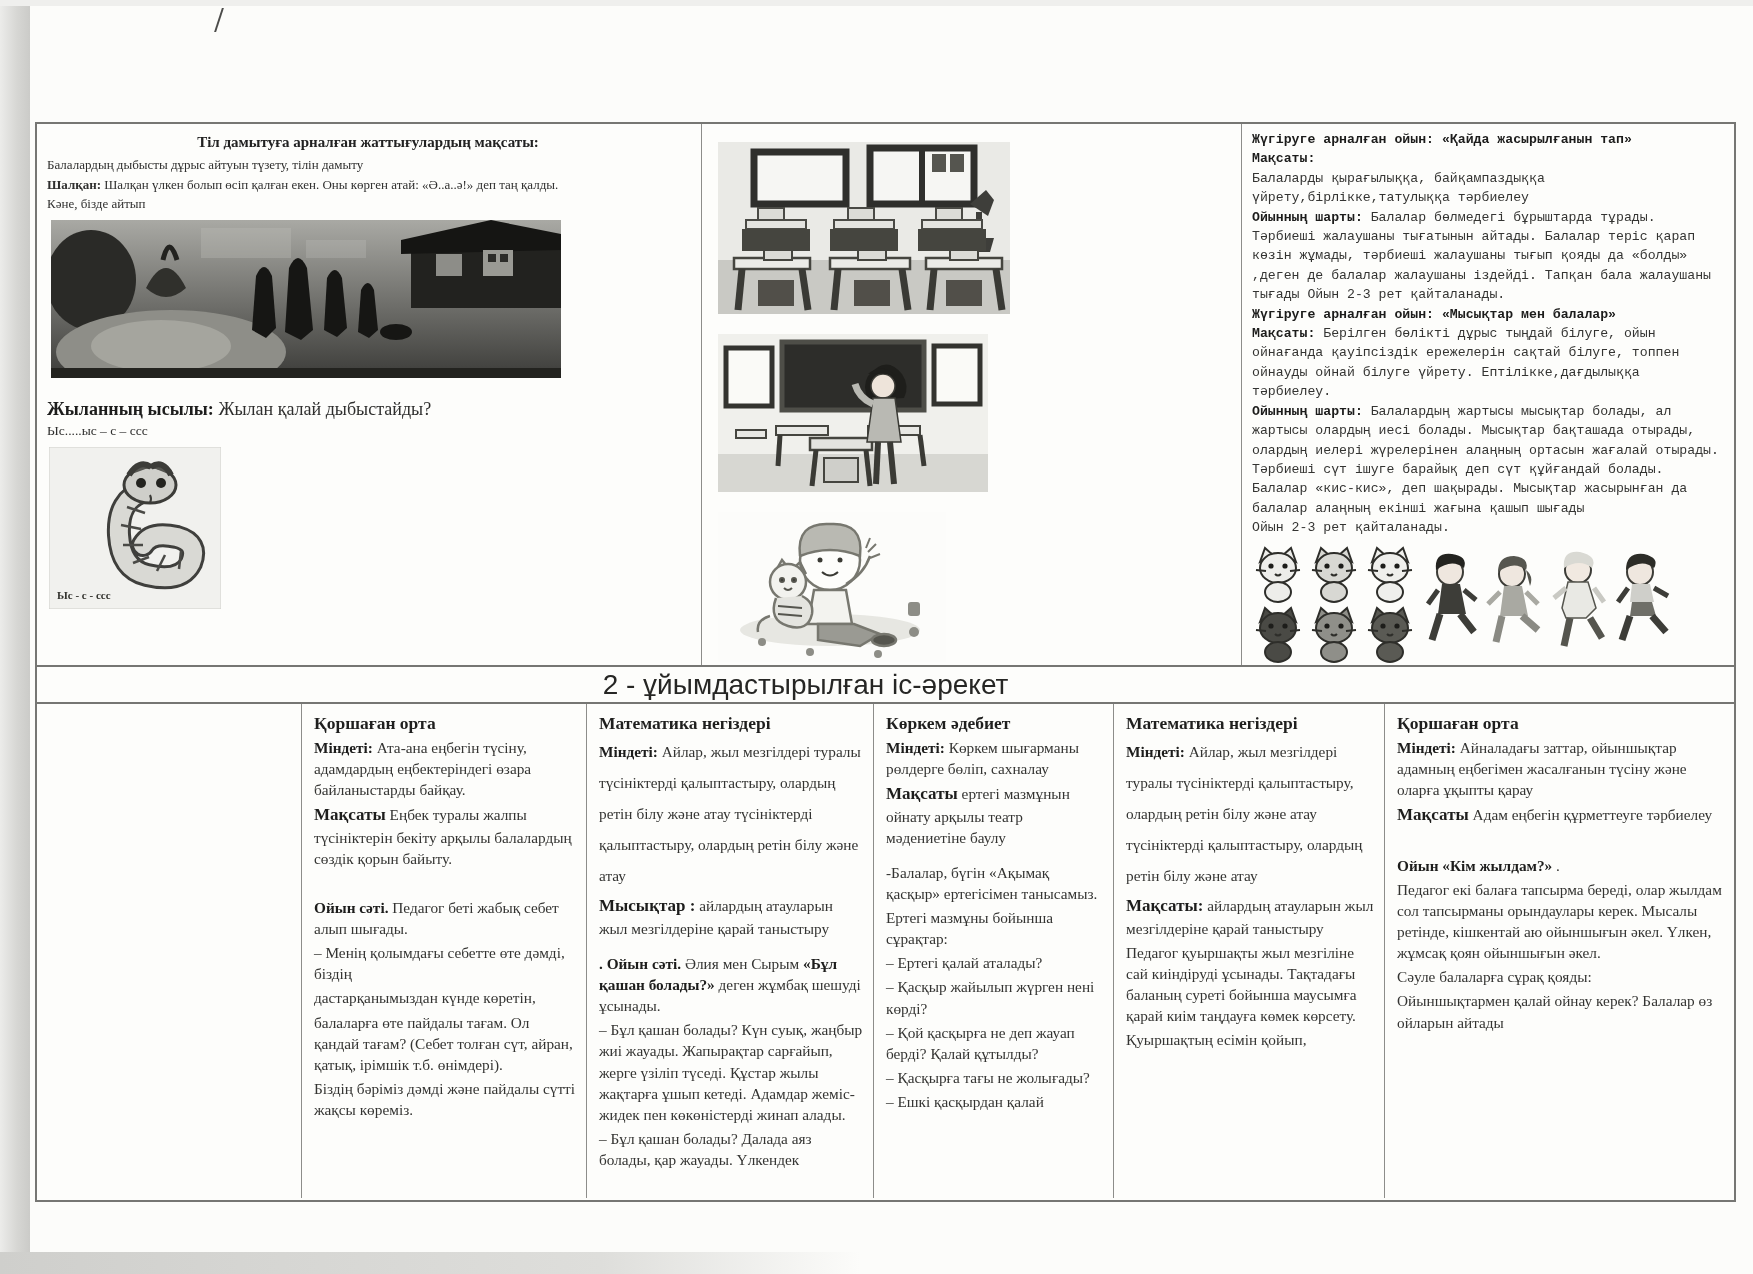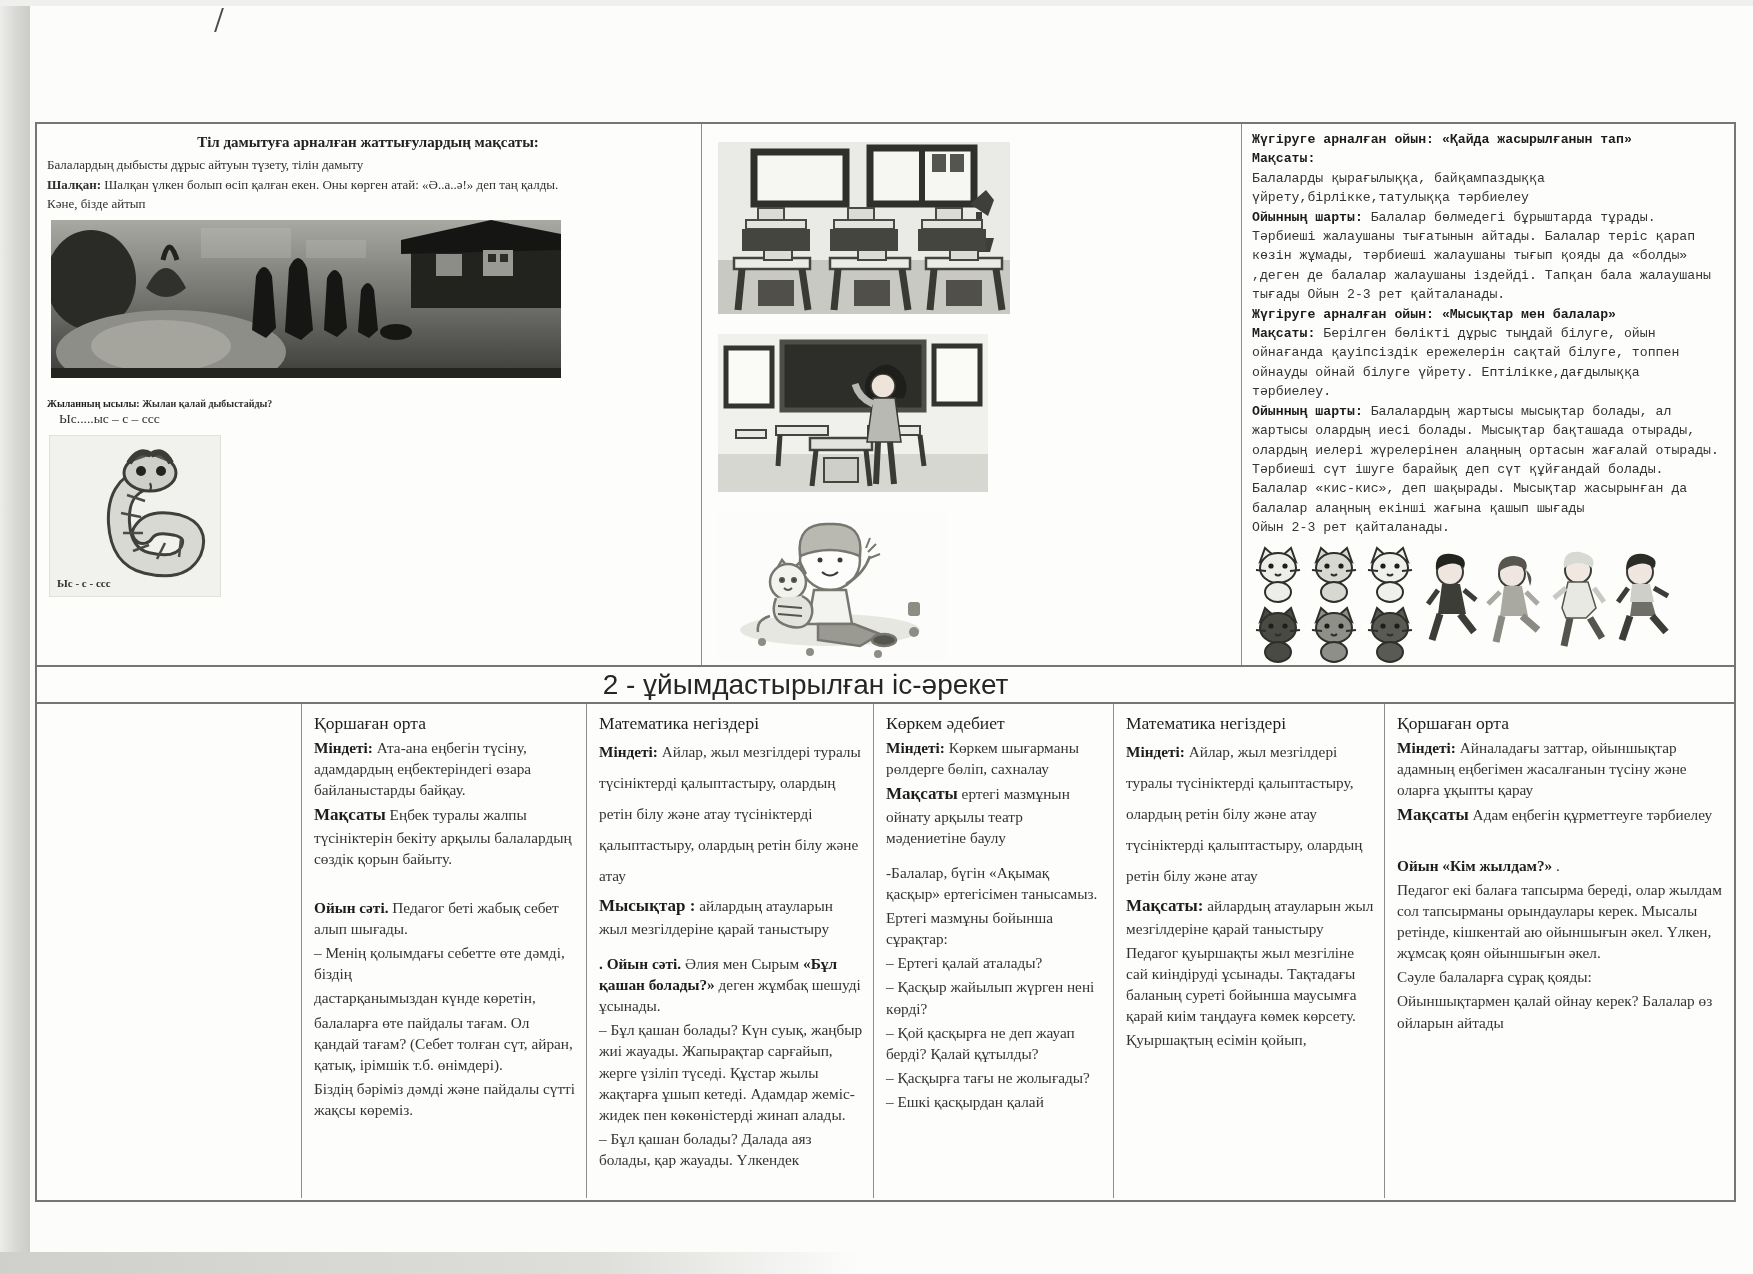--- a/index.html
+++ b/index.html
@@ -21,33 +21,33 @@
   .row-head span{position:relative;left:-80px;}
   .row-bottom{display:flex;height:494px;}
   .bcell{box-sizing:border-box;border-right:1.5px solid #8d8d8a;padding:7px 10px 0 12px;overflow:hidden;}
   .bcell:last-child{border-right:none;}
   .b0{width:265px;}
   .b1{width:285px;}
   .b2{width:287px;}
   .b3{width:240px;}
   .b4{width:271px;}
   .b5{flex:1;}
-  .bcell-title{font-weight:normal;font-size:17.5px;color:#1f1f1e;margin:2px 0 3px;}
+  .bcell-title{font-weight:bold;font-size:17.5px;color:#1f1f1e;margin:2px 0 3px;}
   .p{margin:0 0 3px;font-size:15.3px;line-height:1.38;color:#343432;}
   .p b{color:#1d1d1c;}
   .sp{line-height:2.02;}
   .gap{margin-top:28px;}
   .gap-sm{margin-top:14px;}
   .big-b b{font-size:17px;}
   
   .ta-title{font-weight:bold;font-size:15px;text-align:center;margin:2px 0 4px;color:#222;}
   .ta-p{margin:0;font-size:13px;line-height:1.5;}
-  .ta-q{margin:14px 0 0;font-size:10px;line-height:1.5;font-weight:bold;}
+  .ta-q{margin:14px 0 0;font-size:18px;line-height:1.5;}
   .ta-q b{color:#1d1d1c;}
-  .ta-s{margin:0 12px 8px;font-size:13.5px;}
+  .ta-s{margin:0 0 8px;font-size:13.5px;}
   
   .tc-p{margin:0;font-size:13.2px;line-height:1.47;color:#343432;}
   .tc-p b{color:#1c1c1b;}
   .cat-row{display:flex;align-items:flex-end;gap:4px;margin-top:6px;}
   figure{margin:0;}
   .fig-turnip{margin:6px 0 10px 4px;}
   .fig-snake{margin:2px 0 0 2px;}
   .cell-b figure{margin:0 0 16px 2px;}
 </style>
 </head>

